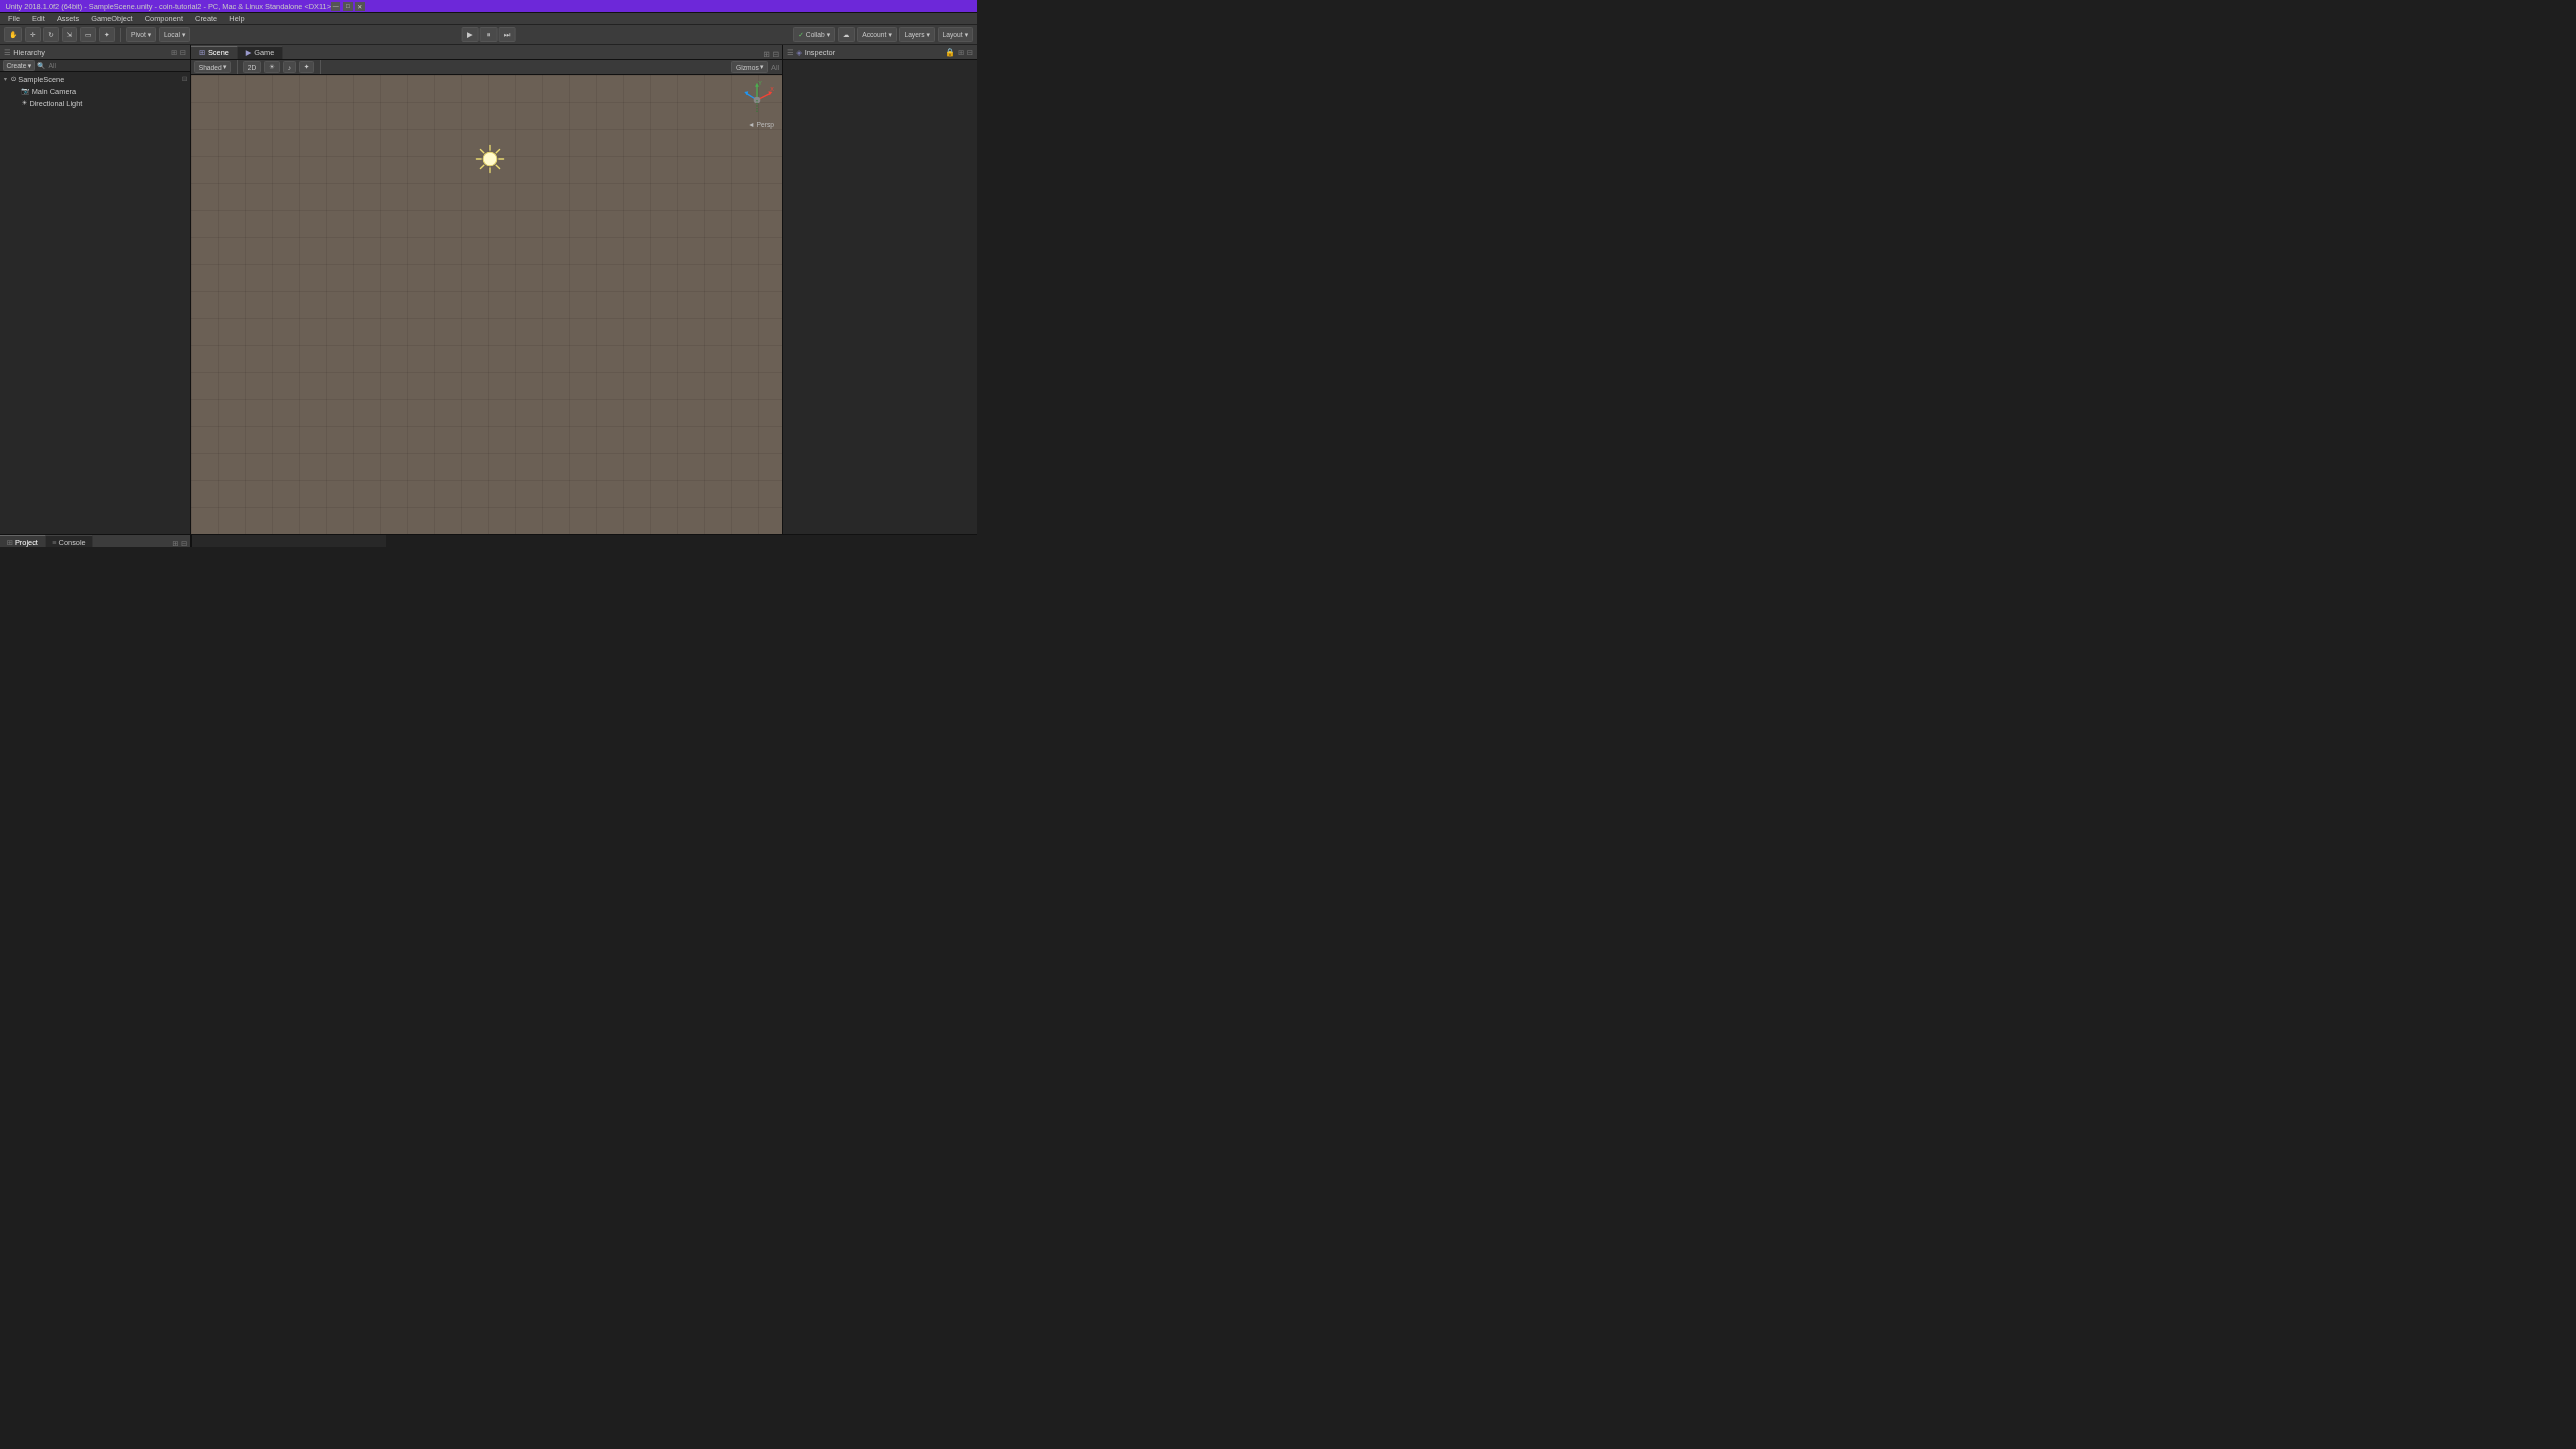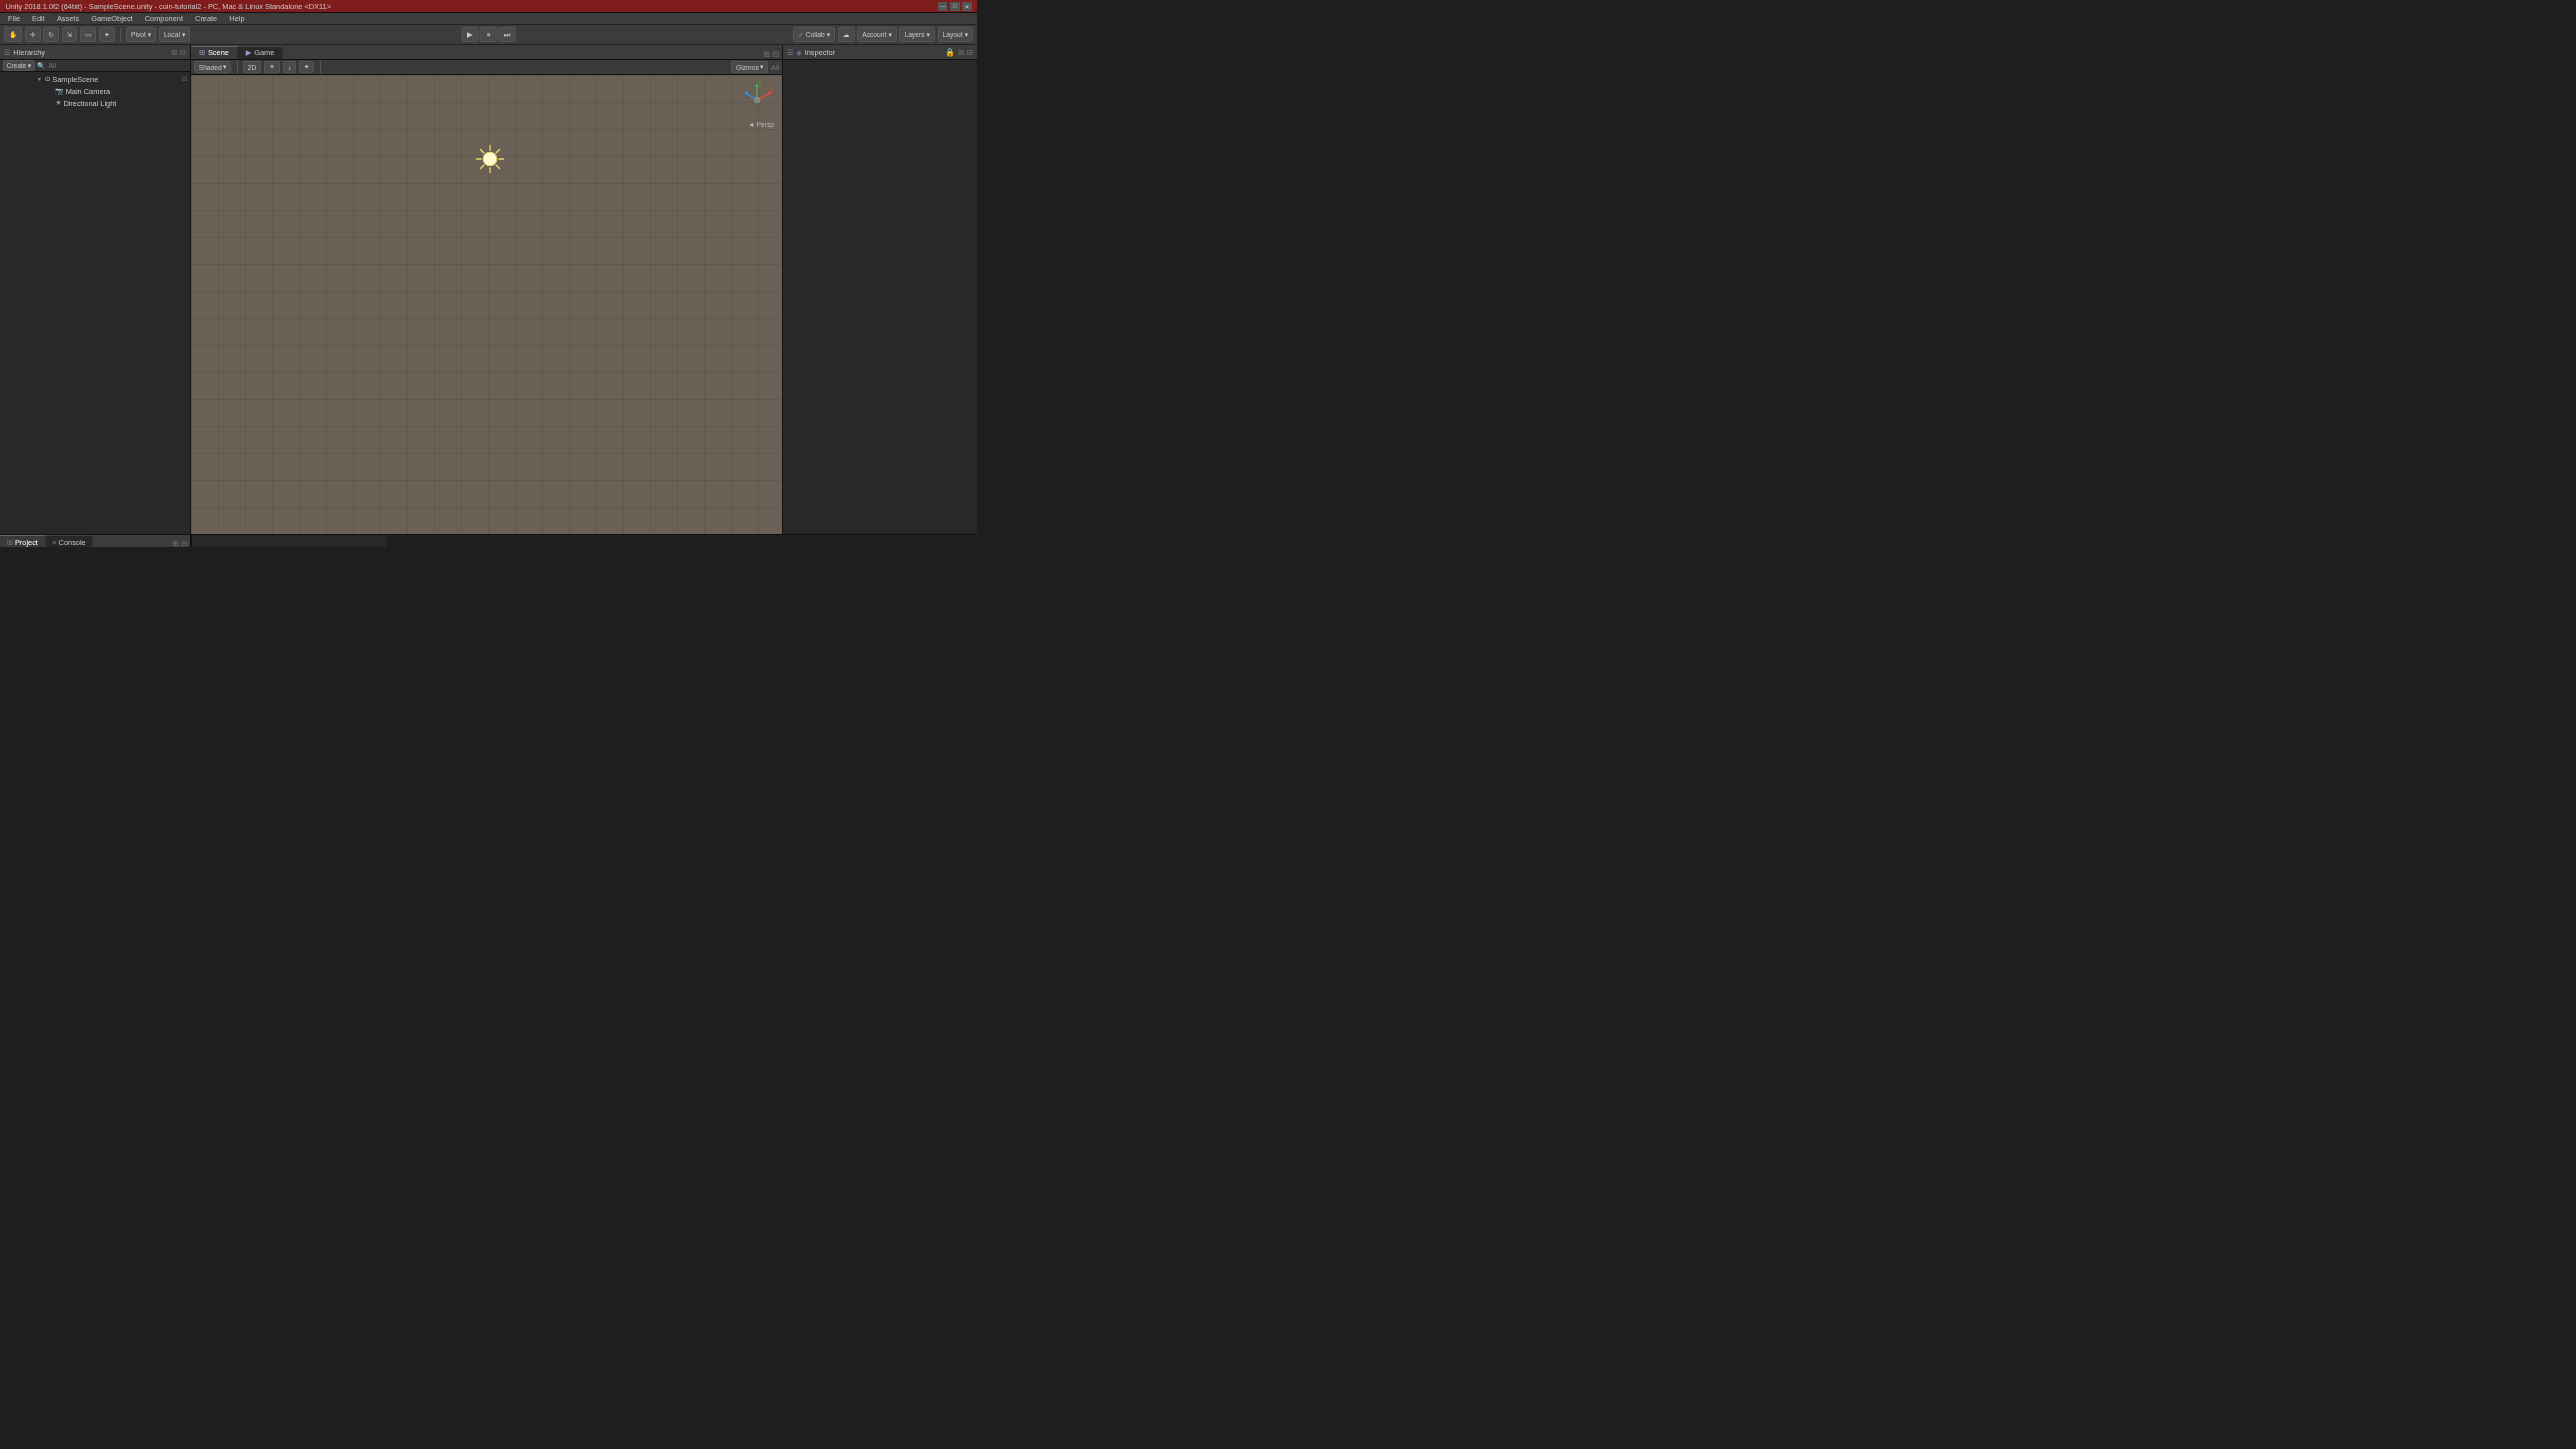--- a/index.html
+++ b/index.html
@@ -10,24 +10,23 @@
       font-family: 'Segoe UI', Arial, sans-serif;
       font-size: 7.4px;
       color: #c8c8c8;
       overflow: hidden;
       user-select: none;
     }
 
     
     #title-bar {
       height: 13.4px;
-      background: #7f1d1d;
-      display: flex;
-      align-items: center;
-      justify-content: space-between;
+      background: #6d28d9;
+      display: flex;
+      align-items: center;
       padding: 0 5.4px;
       border-bottom: 0.7px solid #111;
     }
     #title-bar .window-controls {
       display: flex;
       gap: 2.7px;
     }
     #title-bar .win-btn {
       width: 9.4px;
       height: 9.4px;
@@ -173,21 +172,20 @@
       align-items: center;
       padding: 0 2.7px;
       gap: 2.7px;
       border-bottom: 0.7px solid #111;
       font-size: 6.7px;
     }
     .panel-content {
       flex: 1;
       overflow-y: auto;
       padding: 1.3px 0;
-      margin-left: 34px;
     }
     .hierarchy-item {
       height: 12px;
       display: flex;
       align-items: center;
       padding: 0 2.7px;
       cursor: pointer;
       font-size: 7.4px;
     }
     .hierarchy-indent { margin-left: 10.7px; }

